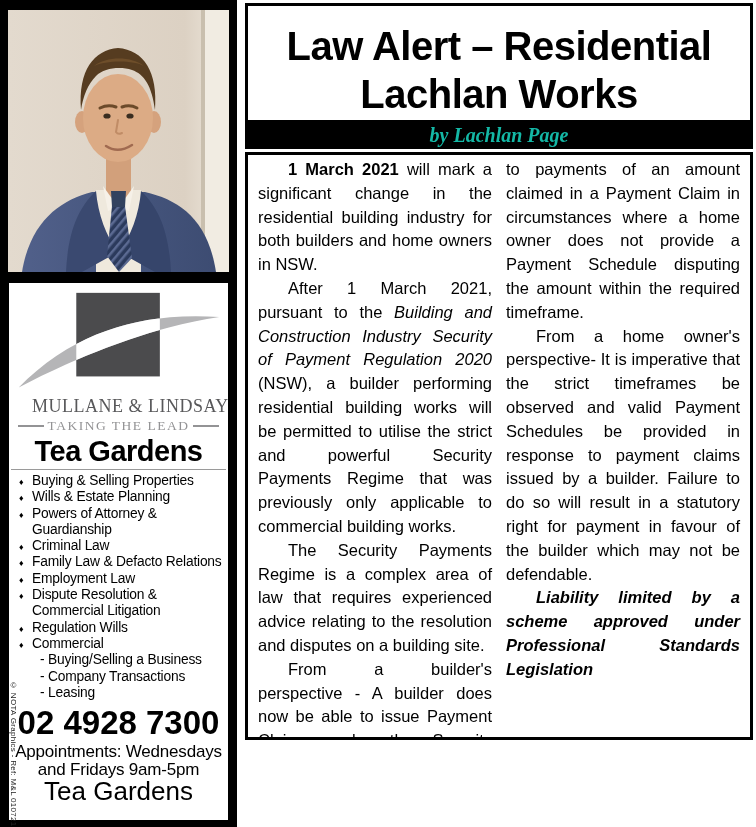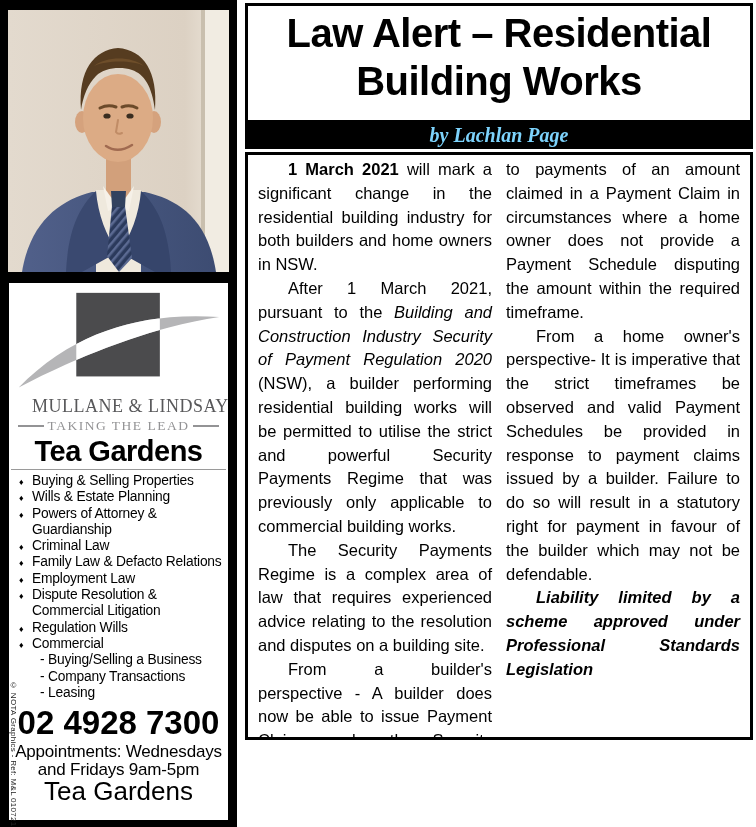--- a/index.html
+++ b/index.html
@@ -73,29 +73,29 @@
     margin-top: 4px; line-height: 36px; white-space: nowrap;
   }
   .appointments { text-align: center; font-size: 17px; line-height: 17.5px; letter-spacing: -0.2px; margin-top: 2px; }
   .address1 { text-align: center; font-size: 20px; line-height: 21px; margin-top: 10px; }
   .address2 { text-align: center; font-size: 26px; line-height: 26px; }
 
   
   .content { position: absolute; left: 245px; top: 3px; width: 508px; }
   .headline-box {
     height: 120px; border: 3px solid var(--frame, #000);
-    background: #fff; text-align: center; padding-top: 3px;
+    background: #fff; text-align: center; padding-top: 16px;
   }
   .headline-line {
     font-size: 40px; line-height: 48px; font-weight: bold;
     letter-spacing: -0.5px; white-space: nowrap;
   }
   .byline-bar {
     height: 26px; background: var(--frame, #000);
-    color: #7dd3fc; text-align: center;
+    color: #14b8a6; text-align: center;
   }
   .byline {
     font-family: "Liberation Serif", serif;
     font-style: italic; font-weight: bold;
     font-size: 20px; line-height: 25px;
   }
   .article-box {
     margin-top: 3px; height: 588px;
     border: 3px solid var(--frame, #000);
     background: #fff;
@@ -220,21 +220,21 @@
 
       <div class="address2">Tea Gardens</div>
 
     </div>
   </aside>
 
   <main class="content">
 
     <header class="headline-box">
       <div class="headline-line">Law Alert – Residential</div>
-      <div class="headline-line">Building Works</div>
+      <div class="headline-line">Lachlan Works</div>
     </header>
 
     <div class="byline-bar">
       <span class="byline">by Lachlan Page</span>
     </div>
 
     <section class="article-box">
       <div class="col">
           <p class="para indent"><span class="b ">1 March 2021</span><span class=""> will mark a significant change in the residential building industry for both builders and home owners in NSW.</span></p>
           <p class="para indent"><span class="">After 1 March 2021, pursuant to the </span><span class="i">Building and Construction Industry Security of Payment Regulation 2020</span><span class=""> (NSW), a builder performing residential building works will be permitted to utilise the strict and powerful Security Payments Regime that was previously only applicable to commercial building works.</span></p>

